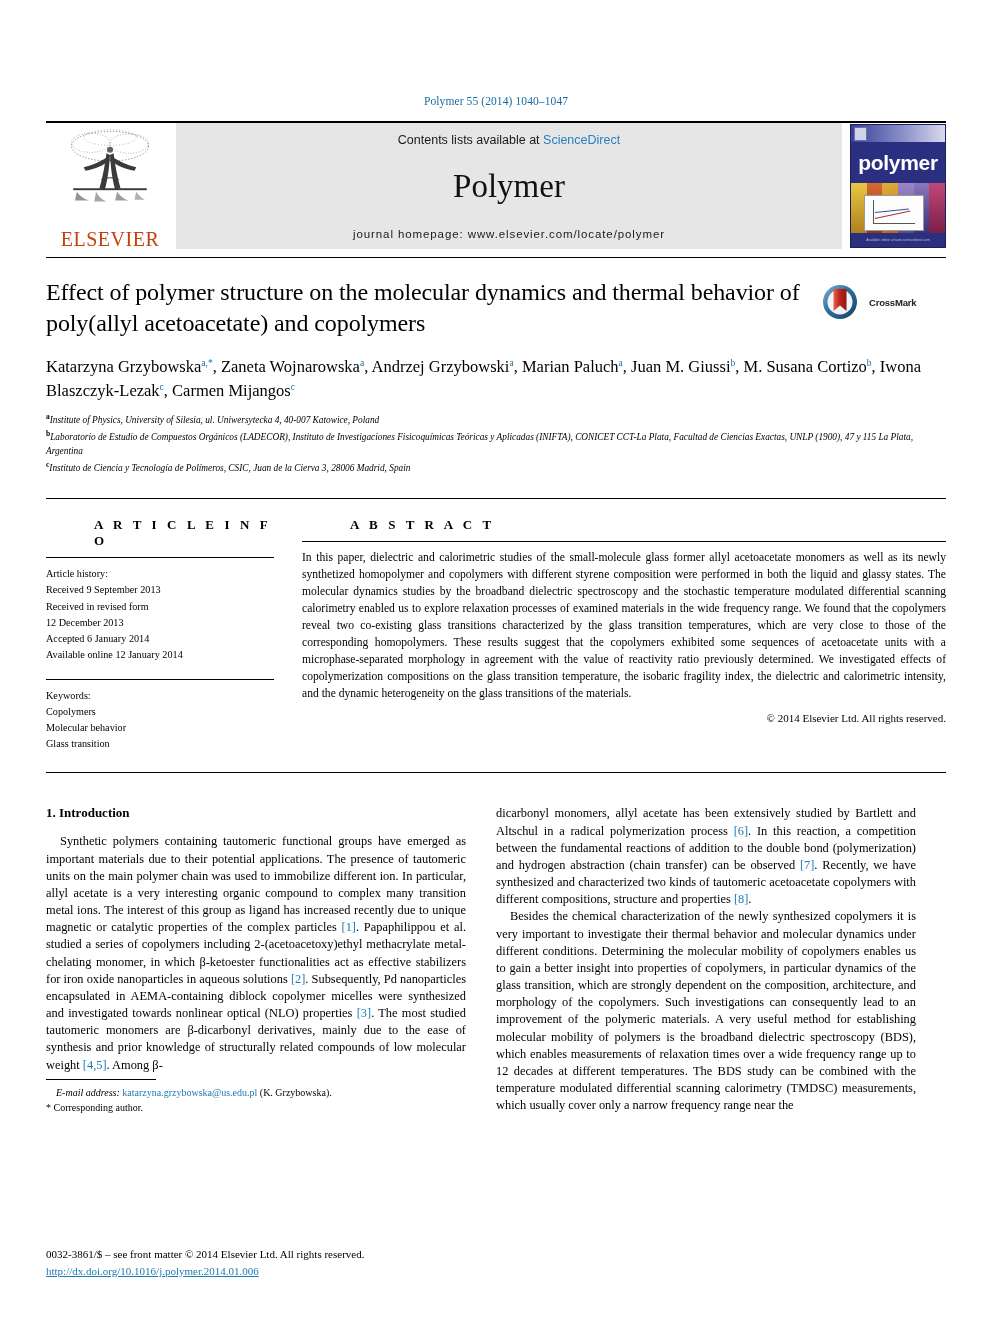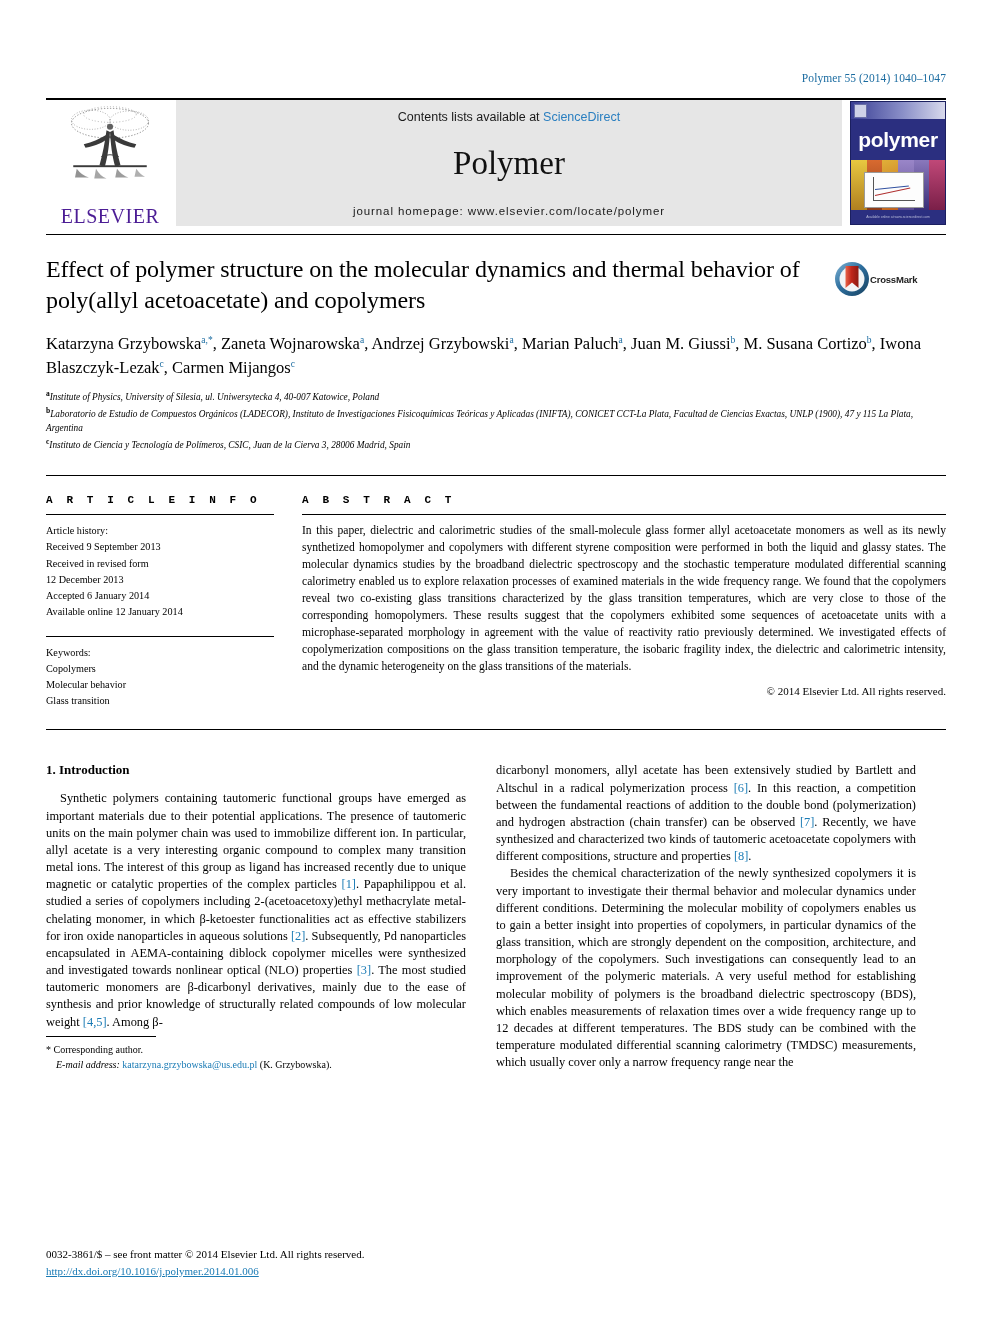--- a/index.html
+++ b/index.html
@@ -19,24 +19,24 @@
   .page {
     position: relative;
     width: 992px;
     height: 1323px;
     box-sizing: border-box;
     padding: 0 46px;
   }
 
   
   .running-head {
-    text-align: right;
+    text-align: center;
     font-size: 11.5px;
     color: #1a6ba0;
-    padding-top: 72px;
+    padding-top: 95px;
     letter-spacing: 0.1px;
     font-family: "Liberation Serif", serif;
   }
 
   
   .masthead {
     margin-top: 14px;
     border-top: 2.5px solid #000;
     display: flex;
     align-items: stretch;
@@ -49,21 +49,21 @@
     flex-direction: column;
     justify-content: flex-end;
     align-items: center;
     padding-top: 4px;
   }
   .tree-svg { display:block; }
   .elsevier-word {
     font-family: "Liberation Serif", serif;
     font-size: 20px;
     letter-spacing: 0.5px;
-    color: #4c1d95;
+    color: #c2410c;
     font-weight: 400;
     line-height: 1;
     margin-top: 18px;
   }
   .journal-banner {
     flex: 1 1 auto;
     background: #e6e6e6;
     margin-left: 2px;
     position: relative;
     display: flex;
@@ -162,26 +162,26 @@
     font-size: 24px;
     line-height: 1.28;
     font-weight: 400;
     color: #000;
     max-width: 760px;
     margin: 0;
     letter-spacing: -0.1px;
   }
   .crossmark {
     position: absolute;
-    right: 4px;
+    right: 16px;
     top: 26px;
     width: 108px;
     display: flex;
     align-items: center;
-    gap: 0;
+    gap: 11px;
   }
   .crossmark-word {
     font-family: "Liberation Sans", sans-serif;
     font-size: 9.5px;
     font-weight: 700;
     color: #222;
     letter-spacing: -0.2px;
   }
   .authors {
     margin-top: 17px;
@@ -205,25 +205,26 @@
   .info-abstract {
     margin-top: 22px;
     border-top: 1px solid #000;
     padding-top: 18px;
     display: flex;
     gap: 28px;
   }
   .col-info { flex: 0 0 228px; width: 228px; }
   .col-abstract { flex: 1 1 auto; }
   .sec-head {
-    font-family: Liberation Mono, monospace;
-    font-size: 11px;
+    font-family: Liberation Serif, serif;
+    font-size: 13px;
     font-weight: 700;
     letter-spacing: 3.6px;
     margin-bottom: 8px;
+    margin-left: 48px;
   }
   .rule { border-top: 1px solid #000; margin-bottom: 8px; }
   .info-body { font-size: 10.2px; line-height: 1.58; }
   .info-body .lbl { }
   .info-gap { height: 16px; }
   .abstract-text {
     font-size: 11.6px;
     line-height: 1.46;
     text-align: justify;
     color: #000;
@@ -430,29 +431,29 @@
     <div class="col">
       <div class="sect-title">
         <span>1.</span>
         <span>Introduction</span>
       </div>
       <p class="para" id="left-para">Synthetic polymers containing tautomeric functional groups have emerged as important materials due to their potential applications. The presence of tautomeric units on the main polymer chain was used to immobilize different ion. In particular, allyl acetate is a very interesting organic compound to complex many transition metal ions. The interest of this group as ligand has increased recently due to unique magnetic or catalytic properties of the complex particles <a class="ref" href="#">[1]</a>. Papaphilippou et al. studied a series of copolymers including 2-(acetoacetoxy)ethyl methacrylate metal-chelating monomer, in which β-ketoester functionalities act as effective stabilizers for iron oxide nanoparticles in aqueous solutions <a class="ref" href="#">[2]</a>. Subsequently, Pd nanoparticles encapsulated in AEMA-containing diblock copolymer micelles were synthesized and investigated towards nonlinear optical (NLO) properties <a class="ref" href="#">[3]</a>. The most studied tautomeric monomers are β-dicarbonyl derivatives, mainly due to the ease of synthesis and prior knowledge of structurally related compounds of low molecular weight <a class="ref" href="#">[4,5]</a>. Among β-</p>
 
       <div class="footnote-wrap">
         <div class="footnote-rule"></div>
         <div class="footnote">
-          <div>
-            <span>*</span>
-            <span>Corresponding author.</span>
-          </div>
           <div style="padding-left:10px">
             <span class="em">E-mail address:</span>
             <a href="#">katarzyna.grzybowska@us.edu.pl</a>
             <span>(K. Grzybowska).</span>
           </div>
+          <div>
+            <span>*</span>
+            <span>Corresponding author.</span>
+          </div>
         </div>
       </div>
     </div>
 
     <div class="col">
       <p class="para" style="text-indent:0" id="right-para-1">dicarbonyl monomers, allyl acetate has been extensively studied by Bartlett and Altschul in a radical polymerization process <a class="ref" href="#">[6]</a>. In this reaction, a competition between the fundamental reactions of addition to the double bond (polymerization) and hydrogen abstraction (chain transfer) can be observed <a class="ref" href="#">[7]</a>. Recently, we have synthesized and characterized two kinds of tautomeric acetoacetate copolymers with different compositions, structure and properties <a class="ref" href="#">[8]</a>.</p>
       <p class="para">Besides the chemical characterization of the newly synthesized copolymers it is very important to investigate their thermal behavior and molecular dynamics under different conditions. Determining the molecular mobility of copolymers enables us to gain a better insight into properties of copolymers, in particular dynamics of the glass transition, which are strongly dependent on the composition, architecture, and morphology of the copolymers. Such investigations can consequently lead to an improvement of the polymeric materials. A very useful method for establishing molecular mobility of polymers is the broadband dielectric spectroscopy (BDS), which enables measurements of relaxation times over a wide frequency range up to 12 decades at different temperatures. The BDS study can be combined with the temperature modulated differential scanning calorimetry (TMDSC) measurements, which usually cover only a narrow frequency range near the</p>
     </div>
 
   </div>

